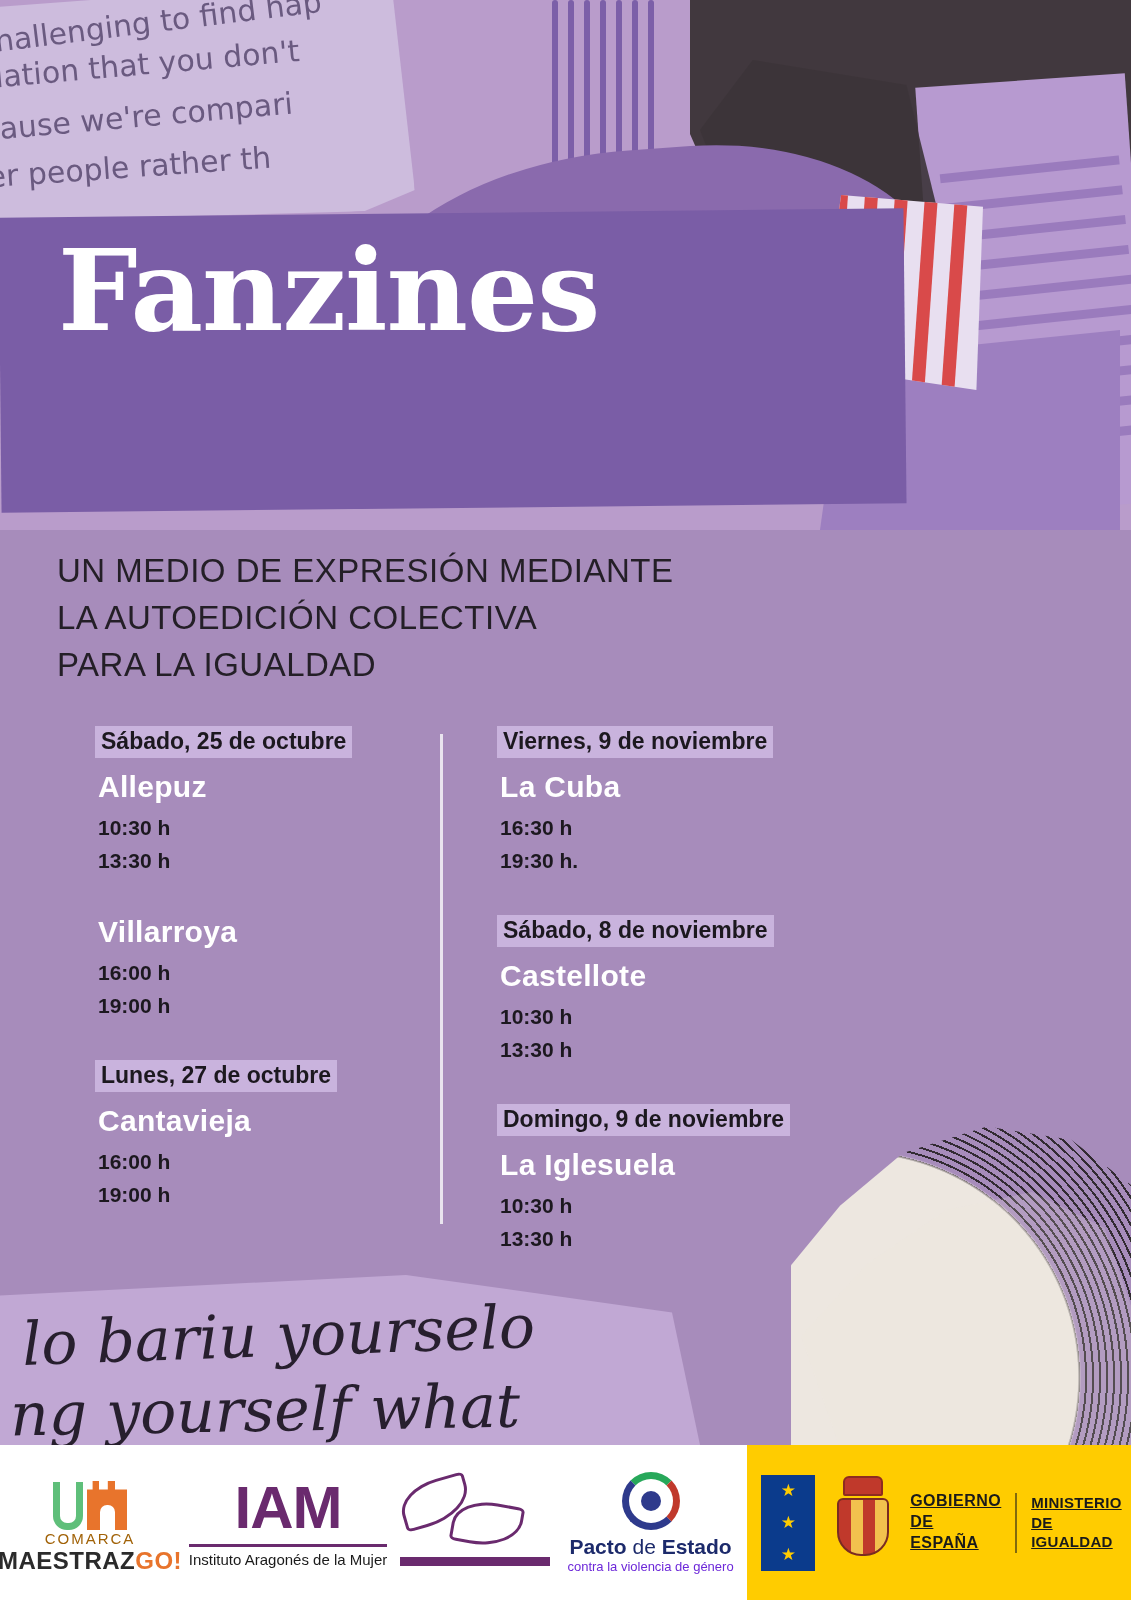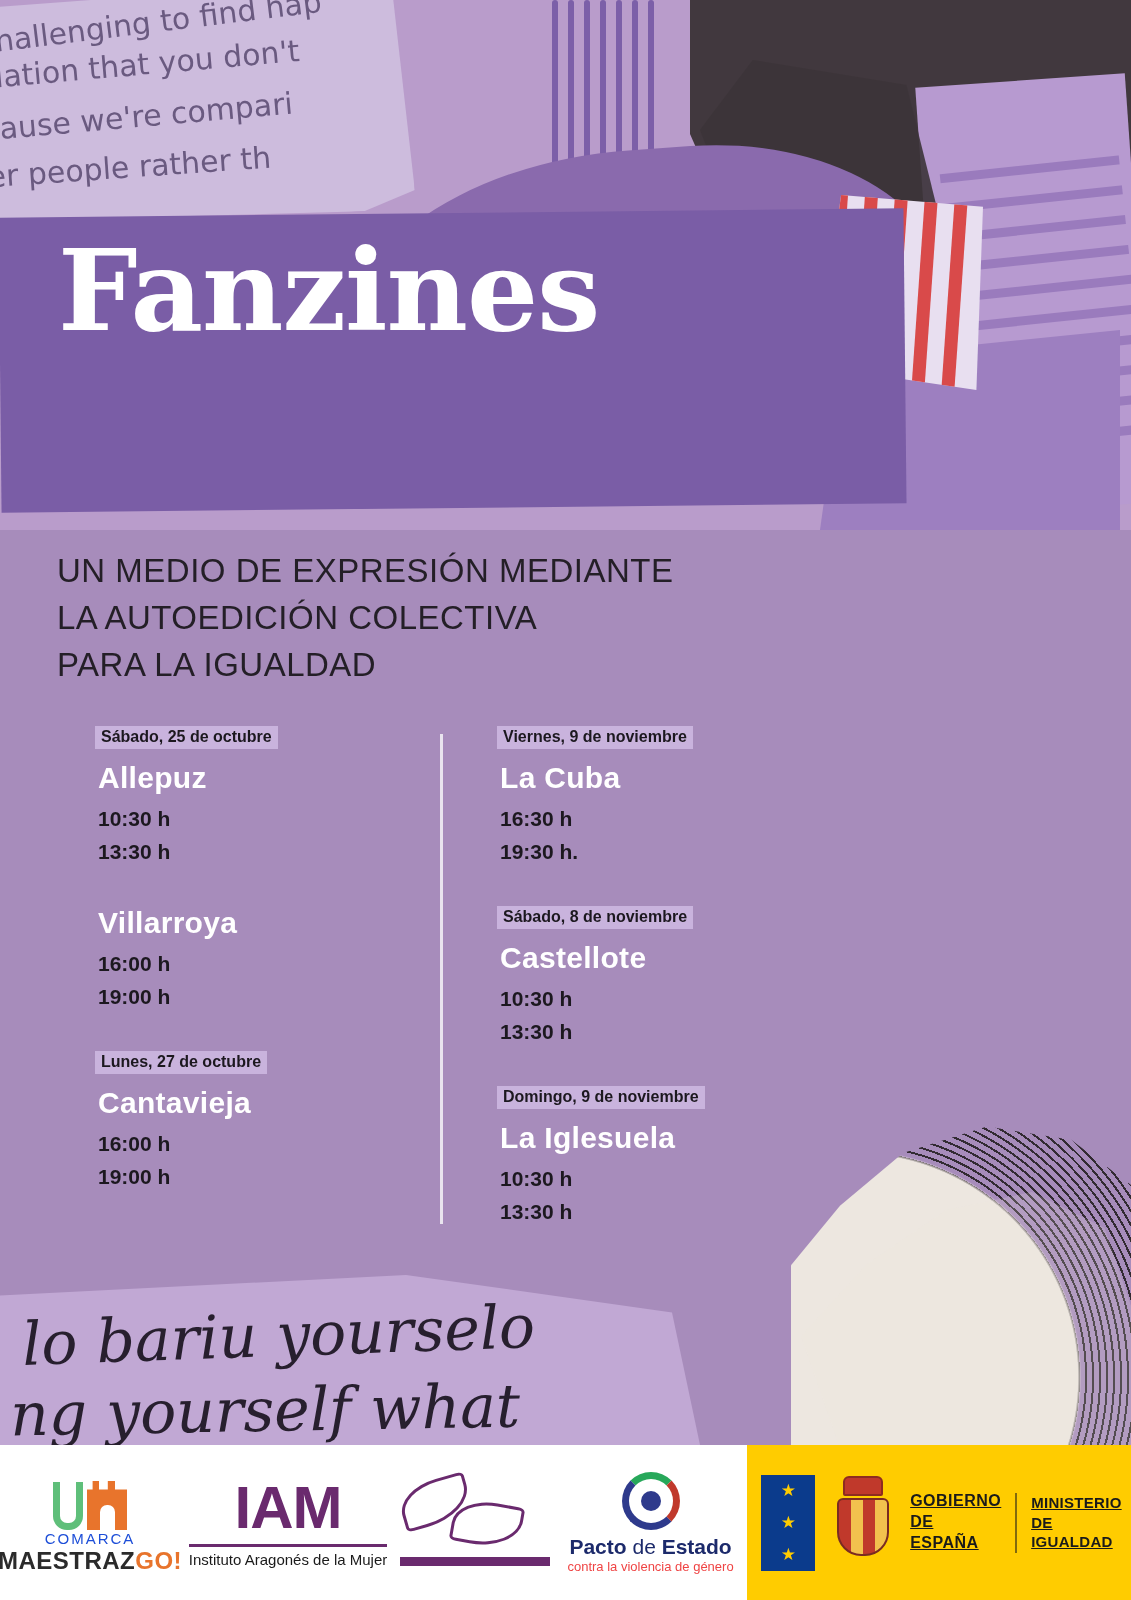--- a/index.html
+++ b/index.html
@@ -168,21 +168,21 @@
     position: absolute;
     left: 440px; top: 8px;
     width: 3px; height: 490px;
     background: #e9e4ee;
   }
   .date-chip {
     display: inline-block;
     background: #c9b3dd;
     color: #1c181f;
     font-weight: bold;
-    font-size: 16px;
+    font-size: 23px;
     padding: 2px 6px 3px 6px;
     margin-bottom: 10px;
   }
   .place {
     color: #ffffff;
     font-weight: bold;
     font-size: 30px;
     margin: 2px 0 8px 3px;
     letter-spacing: .3px;
   }
@@ -255,21 +255,21 @@
   }
   .c-orange {
     width: 40px; height: 52px; background: #e8742c;
     clip-path: polygon(0% 22%, 14% 22%, 14% 6%, 30% 6%, 30% 22%, 52% 22%, 52% 6%, 70% 6%, 70% 22%, 100% 22%, 100% 100%, 0% 100%);
     position: relative;
   }
   .c-orange::after {
     content: ""; position: absolute; left: 13px; top: 52%;
     width: 15px; height: 48%; background: #ffffff; border-radius: 7px 7px 0 0;
   }
-  .comarca-t1 { font-size: 15px; letter-spacing: 2px; color: #1d4ed8; }
+  .comarca-t1 { font-size: 15px; letter-spacing: 2px; color: #a16207; }
   .comarca-t2 { font-size: 24px; font-weight: bold; color: #2b2b2b; letter-spacing: .5px; }
   .comarca-t2 em { font-style: normal; color: #e8742c; }
 
   .logo-iam { width: 240px; flex-direction: column; }
   .iam-big { font-size: 60px; font-weight: bold; color: #6a2a6e; letter-spacing: -1px; line-height: 1; }
   .iam-sub { margin-top: 6px; font-size: 15px; color: #1a1a1a; border-top: 3px solid #6a2a6e; padding-top: 4px; }
 
   .logo-doves { width: 175px; }
   .doves-box { width: 150px; height: 86px; position: relative; }
   .dove {
@@ -285,21 +285,21 @@
     width: 58px; height: 58px; border-radius: 50%;
     border: 7px solid #2e3a8c; border-right-color: #c0392b; border-top-color: #27a85a;
     position: relative;
   }
   .pacto-circle::after {
     content: ""; position: absolute; left: 12px; top: 12px;
     width: 20px; height: 20px; border-radius: 50%; background: #2e3a8c;
   }
   .pacto-t1 { font-size: 21px; font-weight: bold; color: #1c2a6b; margin-top: 5px; text-align: right; }
   .pacto-t1 em { font-style: normal; font-weight: normal; }
-  .pacto-t2 { font-size: 13px; color: #ef4444; }
+  .pacto-t2 { font-size: 13px; color: #6d28d9; }
 
   .logo-gob {
     width: 400px; height: 155px; background: #ffcc00;
     display: flex; align-items: center; gap: 14px; padding-left: 14px;
   }
   .eu-flag {
     width: 58px; height: 96px; background: #0b3b8c;
     display: flex; flex-direction: column; align-items: center; justify-content: space-around;
     color: #ffcc00; font-size: 17px;
   }

